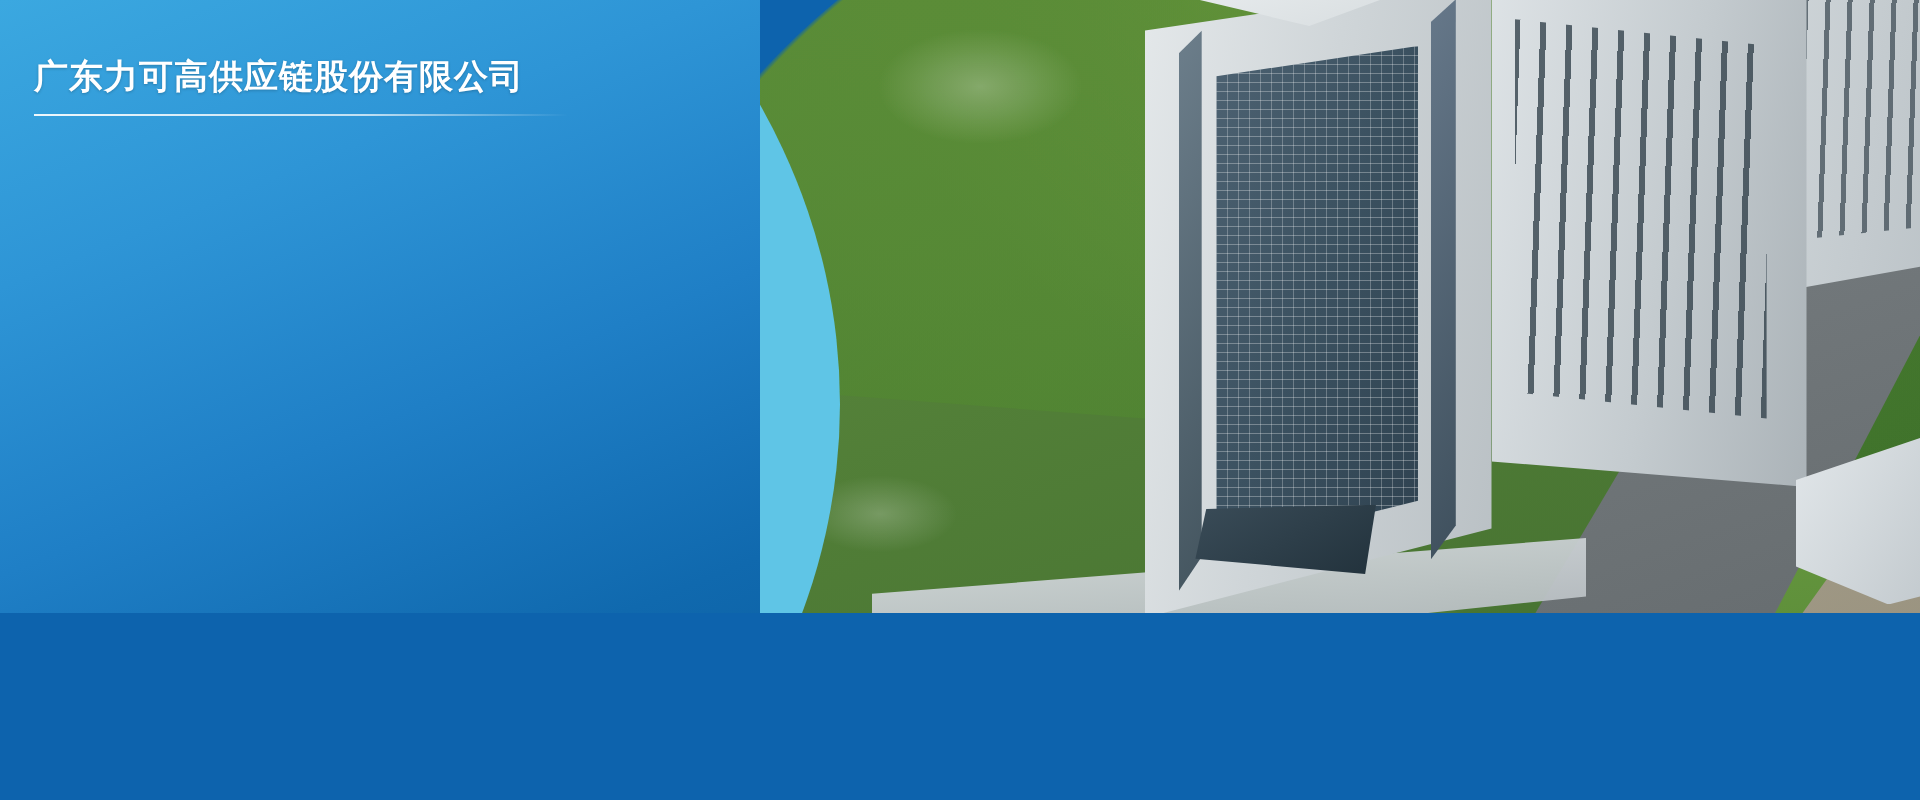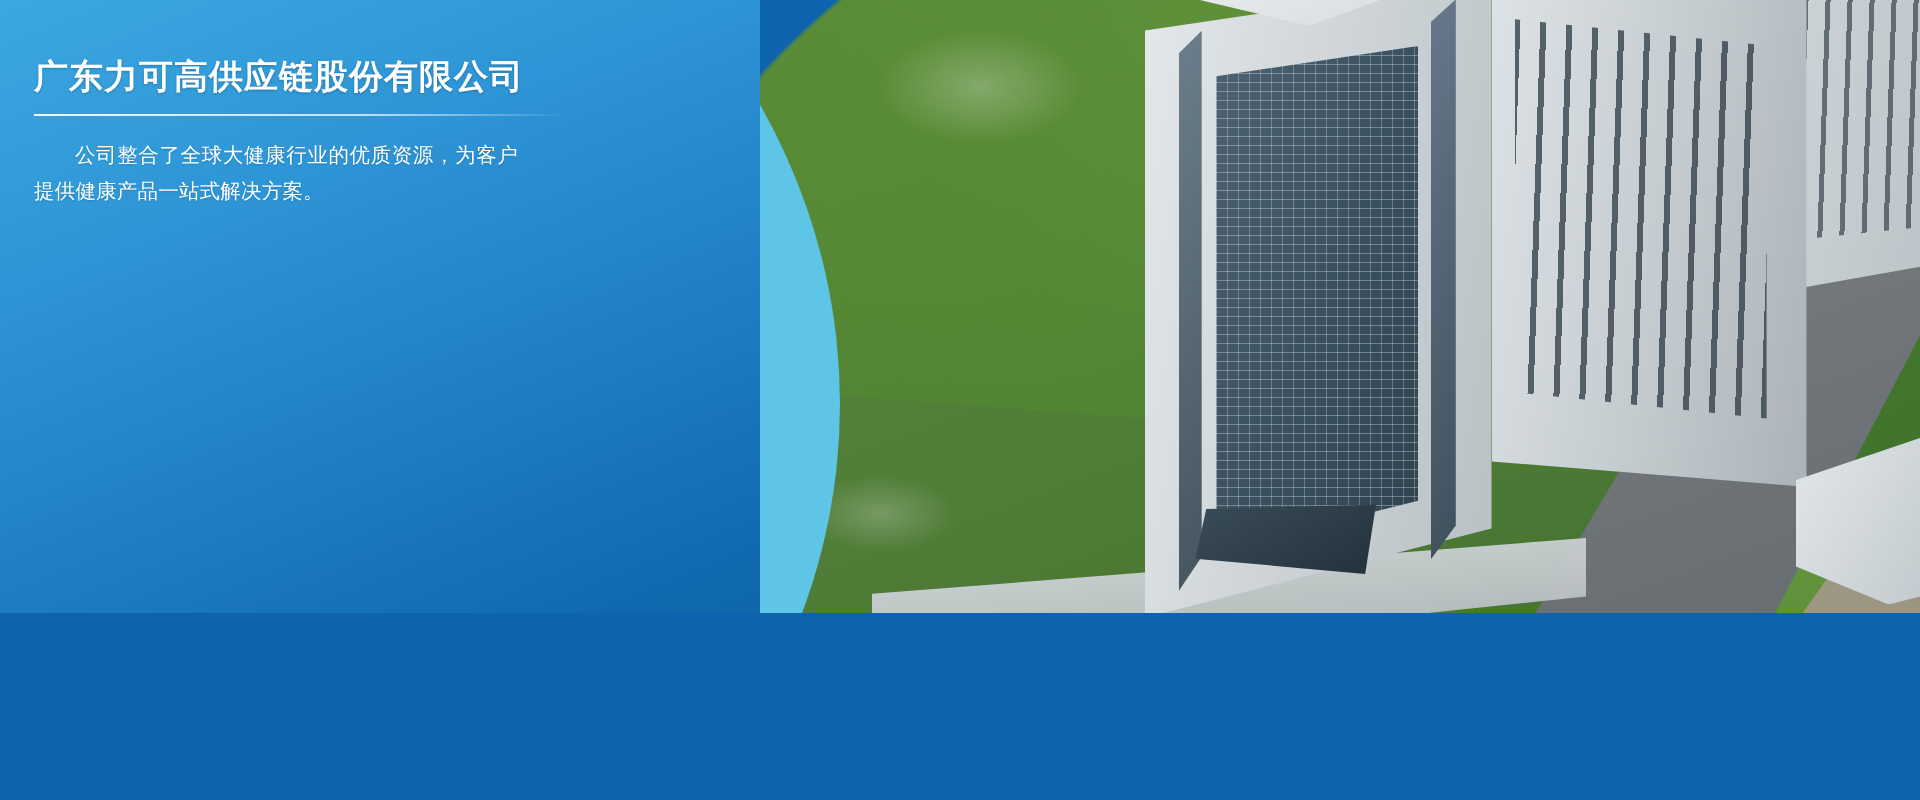--- a/index.html
+++ b/index.html
@@ -295,17 +295,16 @@
   <div class="arc arc-1"></div>
   <div class="arc arc-2"></div>
   <div class="arc arc-3"></div>
 
   <div class="panel"></div>
 
   <div class="content">
     <h1 class="title">广东力可高供应链股份有限公司</h1>
     <div class="rule"></div>
     <div class="body">
-      <p class="para">公司整合了全球大健康行业的优质资源，为客户提供健康产品一站式解决方案。</p>
     </div>
   </div>
 
 </div>
 
 </body></html>

